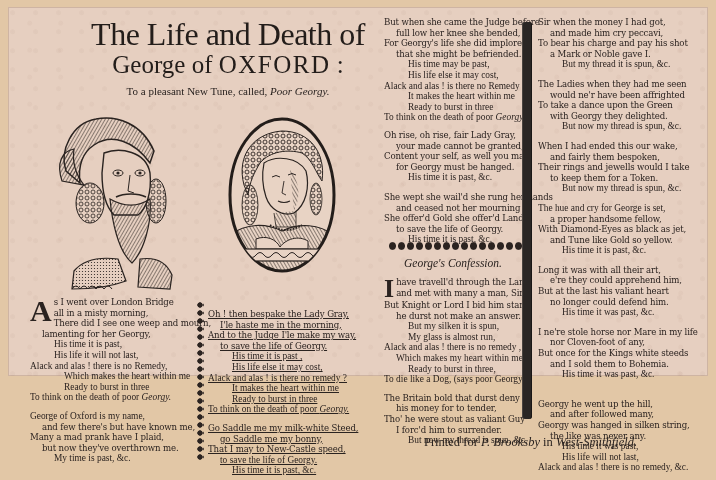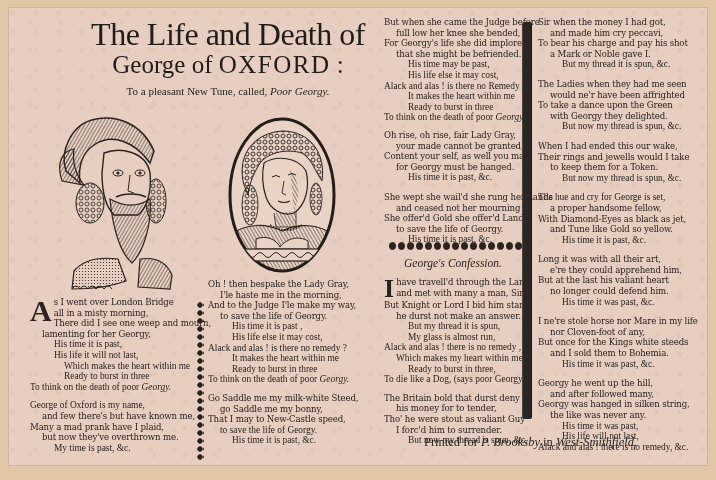--- a/index.html
+++ b/index.html
@@ -4,21 +4,21 @@
   <style>
     html, body { margin: 0; padding: 0; }
     body {
       width: 716px; height: 480px; overflow: hidden;
       background: #e2c7a6;
       font-family: "Liberation Serif", "DejaVu Serif", serif;
       color: #2a2320;
       position: relative;
     }
     .sheet {
-      position: absolute; left: 8px; top: 7px; width: 700px; height: 459px;
+      position: absolute; left: 8px; top: 7px; width: 700px; height: 369px;
       background: #e6cfc0;
       background-image:
         radial-gradient(circle at 20% 30%, rgba(150,110,90,0.06) 0 2px, transparent 3px),
         radial-gradient(circle at 70% 60%, rgba(150,110,90,0.05) 0 2px, transparent 3px);
       background-size: 23px 19px, 31px 27px;
       box-shadow: inset 0 0 0 1px rgba(160,130,110,0.35);
     }
     .abs { position: absolute; }
     .title1 {
       left: 55px; top: 10px; width: 330px; text-align: center;
@@ -152,36 +152,37 @@
 
   <div class="abs" style="left:22px; top:290px; width:168px;">
     <div class="stanza">
       <span class="dropcap">A</span>
       <span class="l bl">s I went over London Bridge</span>
       <span class="l bl" style="padding-left:4px">all in a misty morning,</span>
       <span class="l bl">There did I see one weep and mourn,</span>
       <span class="l bl in1">lamenting for her Georgy,</span>
       <span class="l in2">His time it is past,</span>
       <span class="l in2">His life it will not last,</span>
+      <span class="l">Alack and alas ! there is no Remedy,</span>
       <span class="l in3">Which makes the heart within me</span>
       <span class="l in3">Ready to burst in three</span>
       <span class="l"><span>To think on the death of poor </span><i class="it">Georgy.</i></span>
     </div>
     <div class="stanza" style="margin-top:8px">
       <span class="l">George of Oxford is my name,</span>
       <span class="l bl in1">and few there's but have known me,</span>
       <span class="l bl">Many a mad prank have I plaid,</span>
       <span class="l bl in1">but now they've overthrown me.</span>
       <span class="l in2">My time is past, &amp;c.</span>
     </div>
   </div>
 
   <div class="abs ornrule" style="left:189px; top:294px; width:7px; height:160px;"></div>
 
-  <div class="abs" style="left:200px; top:272px; width:172px;">
+  <div class="abs" style="left:200px; top:302px; width:172px;text-decoration:underline;">
     <div class="stanza">
       <span class="l bl">Oh ! then bespake the Lady Gray,</span>
       <span class="l bl in1">I'le haste me in the morning,</span>
       <span class="l bl">And to the Judge I'le make my way,</span>
       <span class="l bl in1">to save the life of Georgy.</span>
       <span class="l in2">His time it is past ,</span>
       <span class="l in2">His life else it may cost,</span>
       <span class="l">Alack and alas ! is there no remedy ?</span>
       <span class="l in2">It makes the heart within me</span>
       <span class="l in2">Ready to burst in three</span>
@@ -229,21 +230,21 @@
 
   <div class="abs heading-it" style="left:376px; top:250px; width:138px; text-align:center;">George's Confession.</div>
 
   <div class="abs" style="left:376px; top:270px; width:140px;">
     <div class="stanza">
       <span class="dropcap" style="font-size:26px; line-height:22px;">I</span>
       <span class="l bl">have travell'd through the Land,</span>
       <span class="l bl">and met with many a man, Sir ;</span>
       <span class="l bl" style="clear:left">But Knight or Lord I bid him stand</span>
       <span class="l bl in1">he durst not make an answer.</span>
-      <span class="l in2">But my thread it is spun,</span>
+      <span class="l in2">But my silken it is spun,</span>
       <span class="l in2">My glass is almost run,</span>
       <span class="l">Alack and alas ! there is no remedy ,</span>
       <span class="l in1">Which makes my heart within me</span>
       <span class="l in2">Ready to burst in three,</span>
       <span class="l">To die like a Dog, (says poor Georgy.)</span>
     </div>
     <div class="stanza" style="margin-top:8px">
       <span class="l bl">The Britain bold that durst deny</span>
       <span class="l bl in1">his money for to tender,</span>
       <span class="l bl">Tho' he were stout as valiant Guy</span>
@@ -264,20 +265,21 @@
     </div>
     <div class="stanza" style="margin-top:9px">
       <span class="l bl">The Ladies when they had me seen</span>
       <span class="l bl in1">would ne'r have been affrighted</span>
       <span class="l bl">To take a dance upon the Green</span>
       <span class="l bl in1">with Georgy they delighted.</span>
       <span class="l in2">But now my thread is spun, &amp;c.</span>
     </div>
     <div class="stanza" style="margin-top:9px">
       <span class="l bl">When I had ended this our wake,</span>
+      <span class="l bl in1">and fairly them bespoken,</span>
       <span class="l bl">Their rings and jewells would I take</span>
       <span class="l bl in1">to keep them for a Token.</span>
       <span class="l in2">But now my thread is spun, &amp;c.</span>
     </div>
     <div class="stanza" style="margin-top:9px">
       <span class="l">The hue and cry for George is set,</span>
       <span class="l bl in1">a proper handsome fellow,</span>
       <span class="l bl">With Diamond-Eyes as black as jet,</span>
       <span class="l bl in1">and Tune like Gold so yellow.</span>
       <span class="l in2">His time it is past, &amp;c.</span>
@@ -289,21 +291,21 @@
       <span class="l bl in1">no longer could defend him.</span>
       <span class="l in2">His time it was past, &amp;c.</span>
     </div>
     <div class="stanza" style="margin-top:9px">
       <span class="l bl">I ne're stole horse nor Mare in my life</span>
       <span class="l bl in1">nor Cloven-foot of any,</span>
       <span class="l bl">But once for the Kings white steeds</span>
       <span class="l bl in1">and I sold them to Bohemia.</span>
       <span class="l in2">His time it was past, &amp;c.</span>
     </div>
-    <div class="stanza" style="margin-top:9px">
+    <div class="stanza" style="margin-top:19px">
       <span class="l bl">Georgy he went up the hill,</span>
       <span class="l bl in1">and after followed many,</span>
       <span class="l bl">Georgy was hanged in silken string,</span>
       <span class="l bl in1">the like was never any.</span>
       <span class="l in2">His time it was past,</span>
       <span class="l in2">His life will not last,</span>
       <span class="l">Alack and alas ! there is no remedy, &amp;c.</span>
     </div>
   </div>
 

